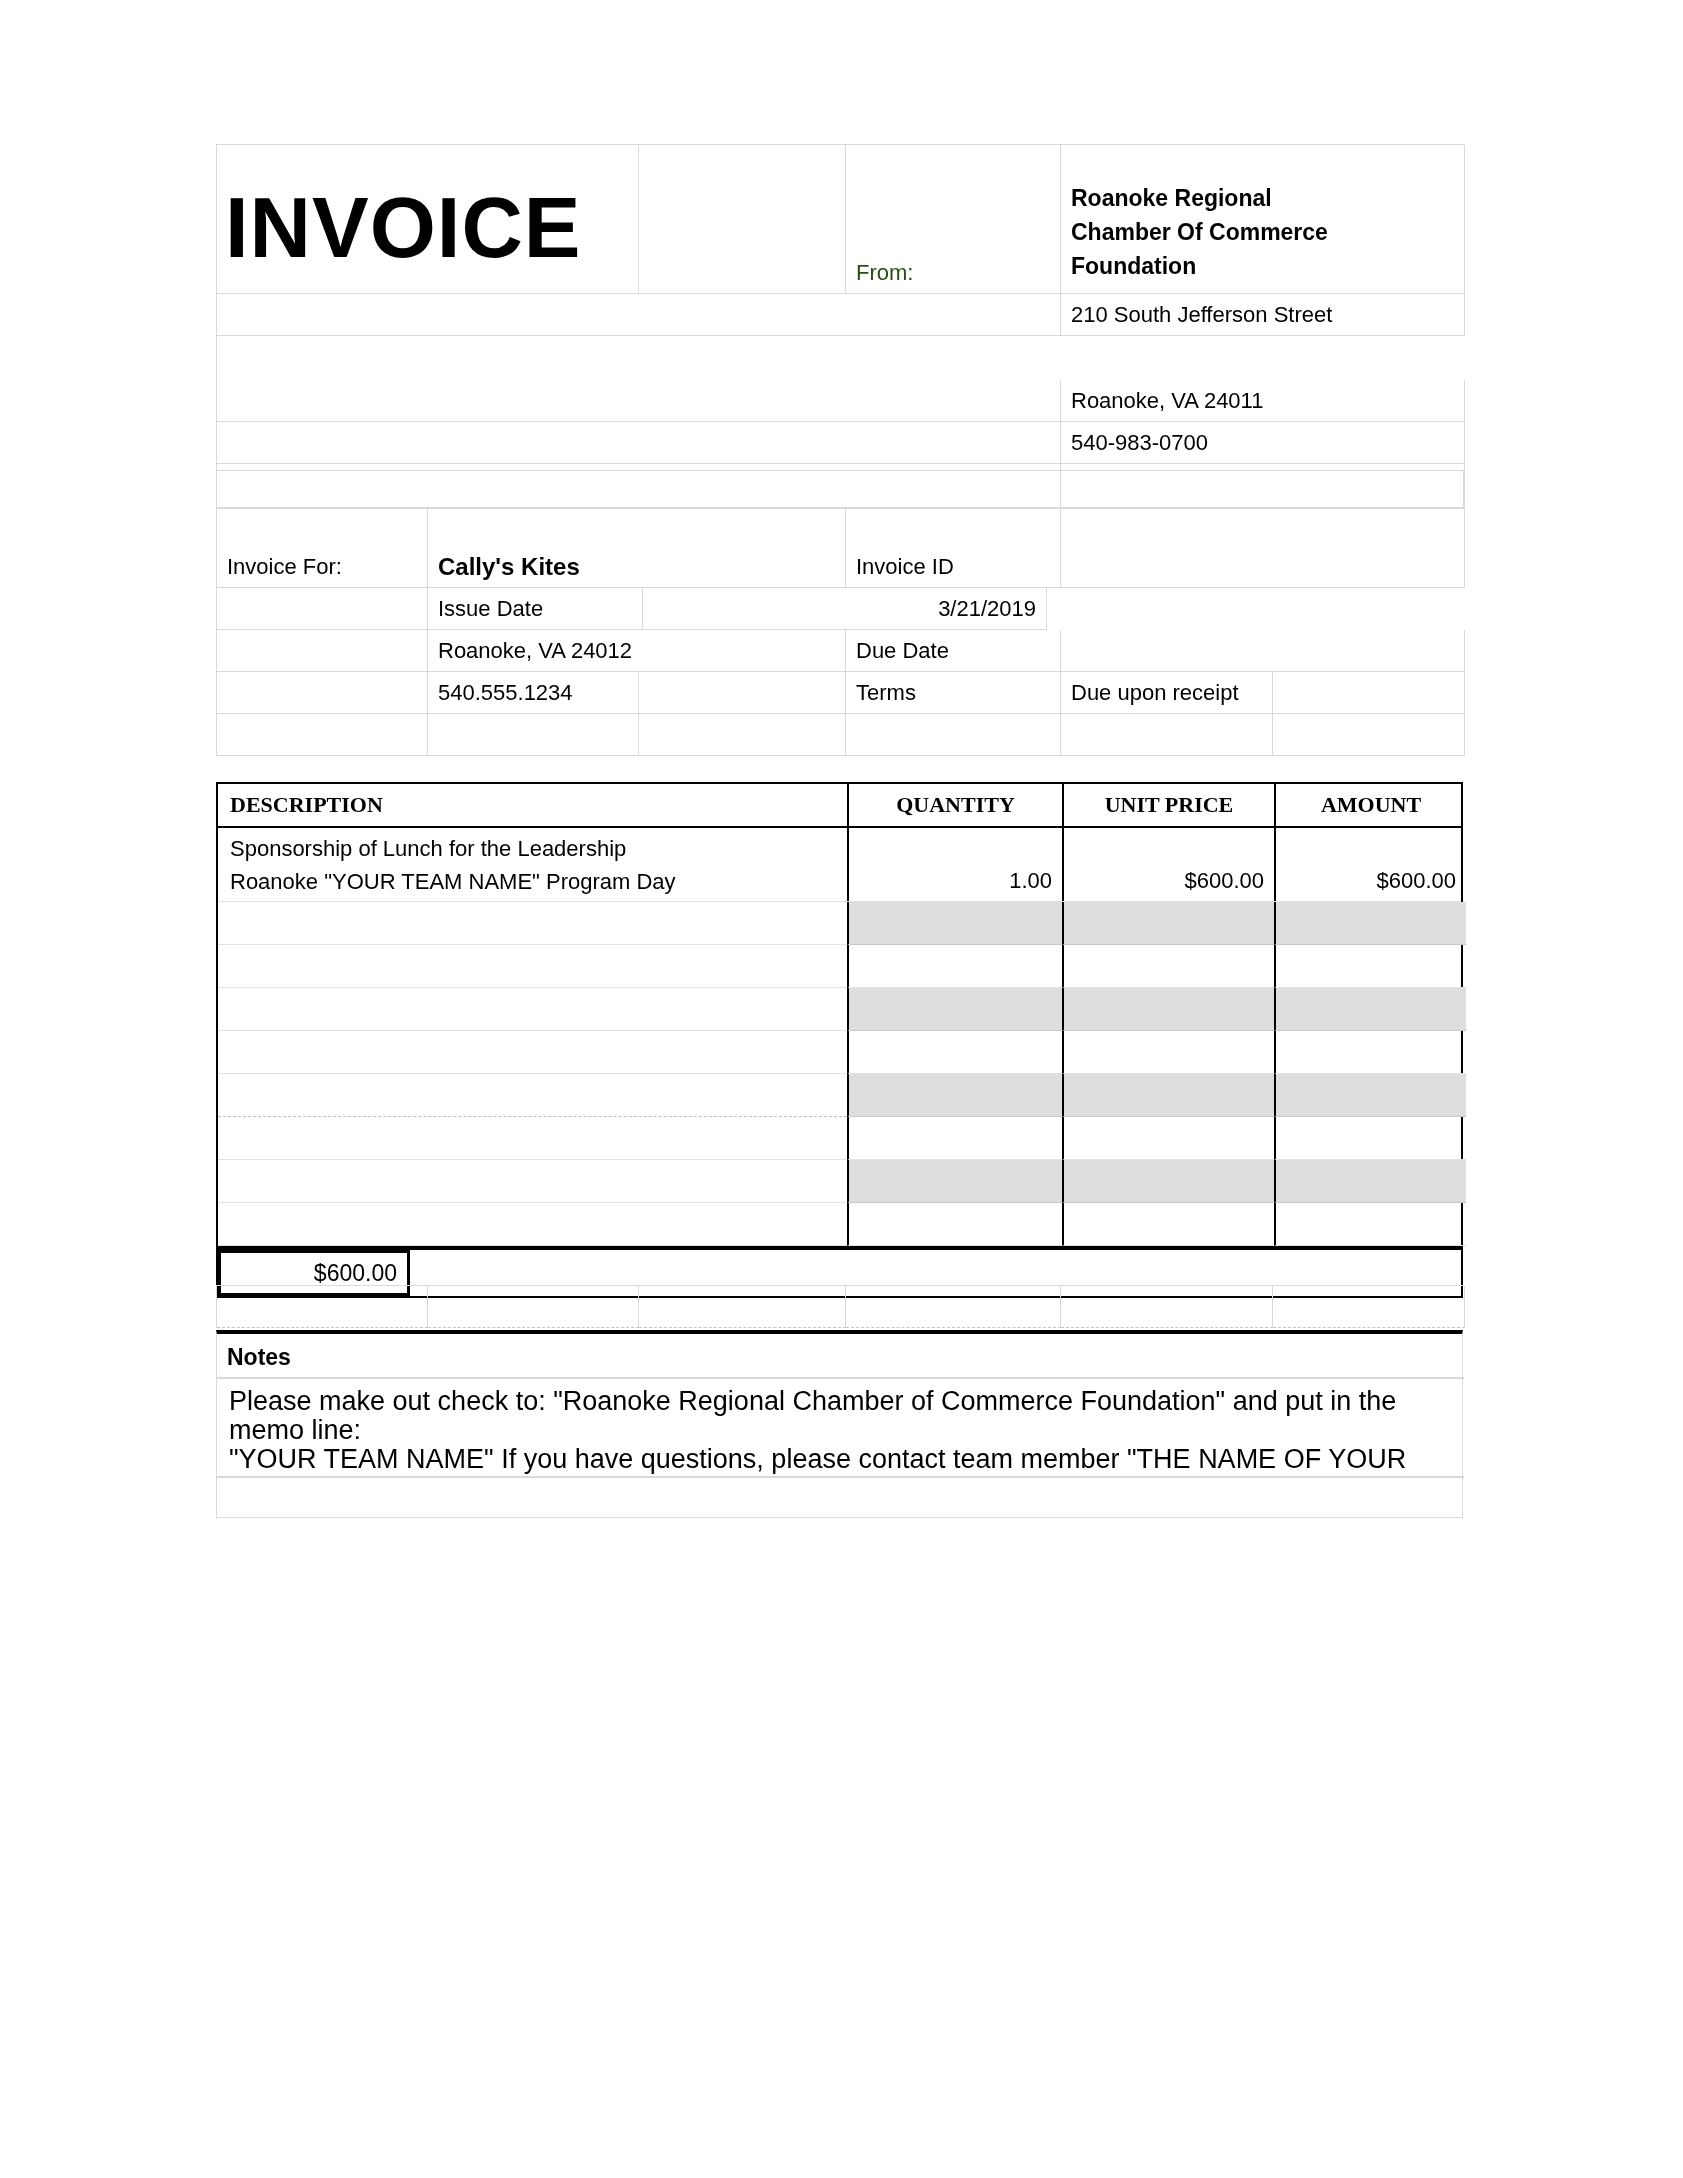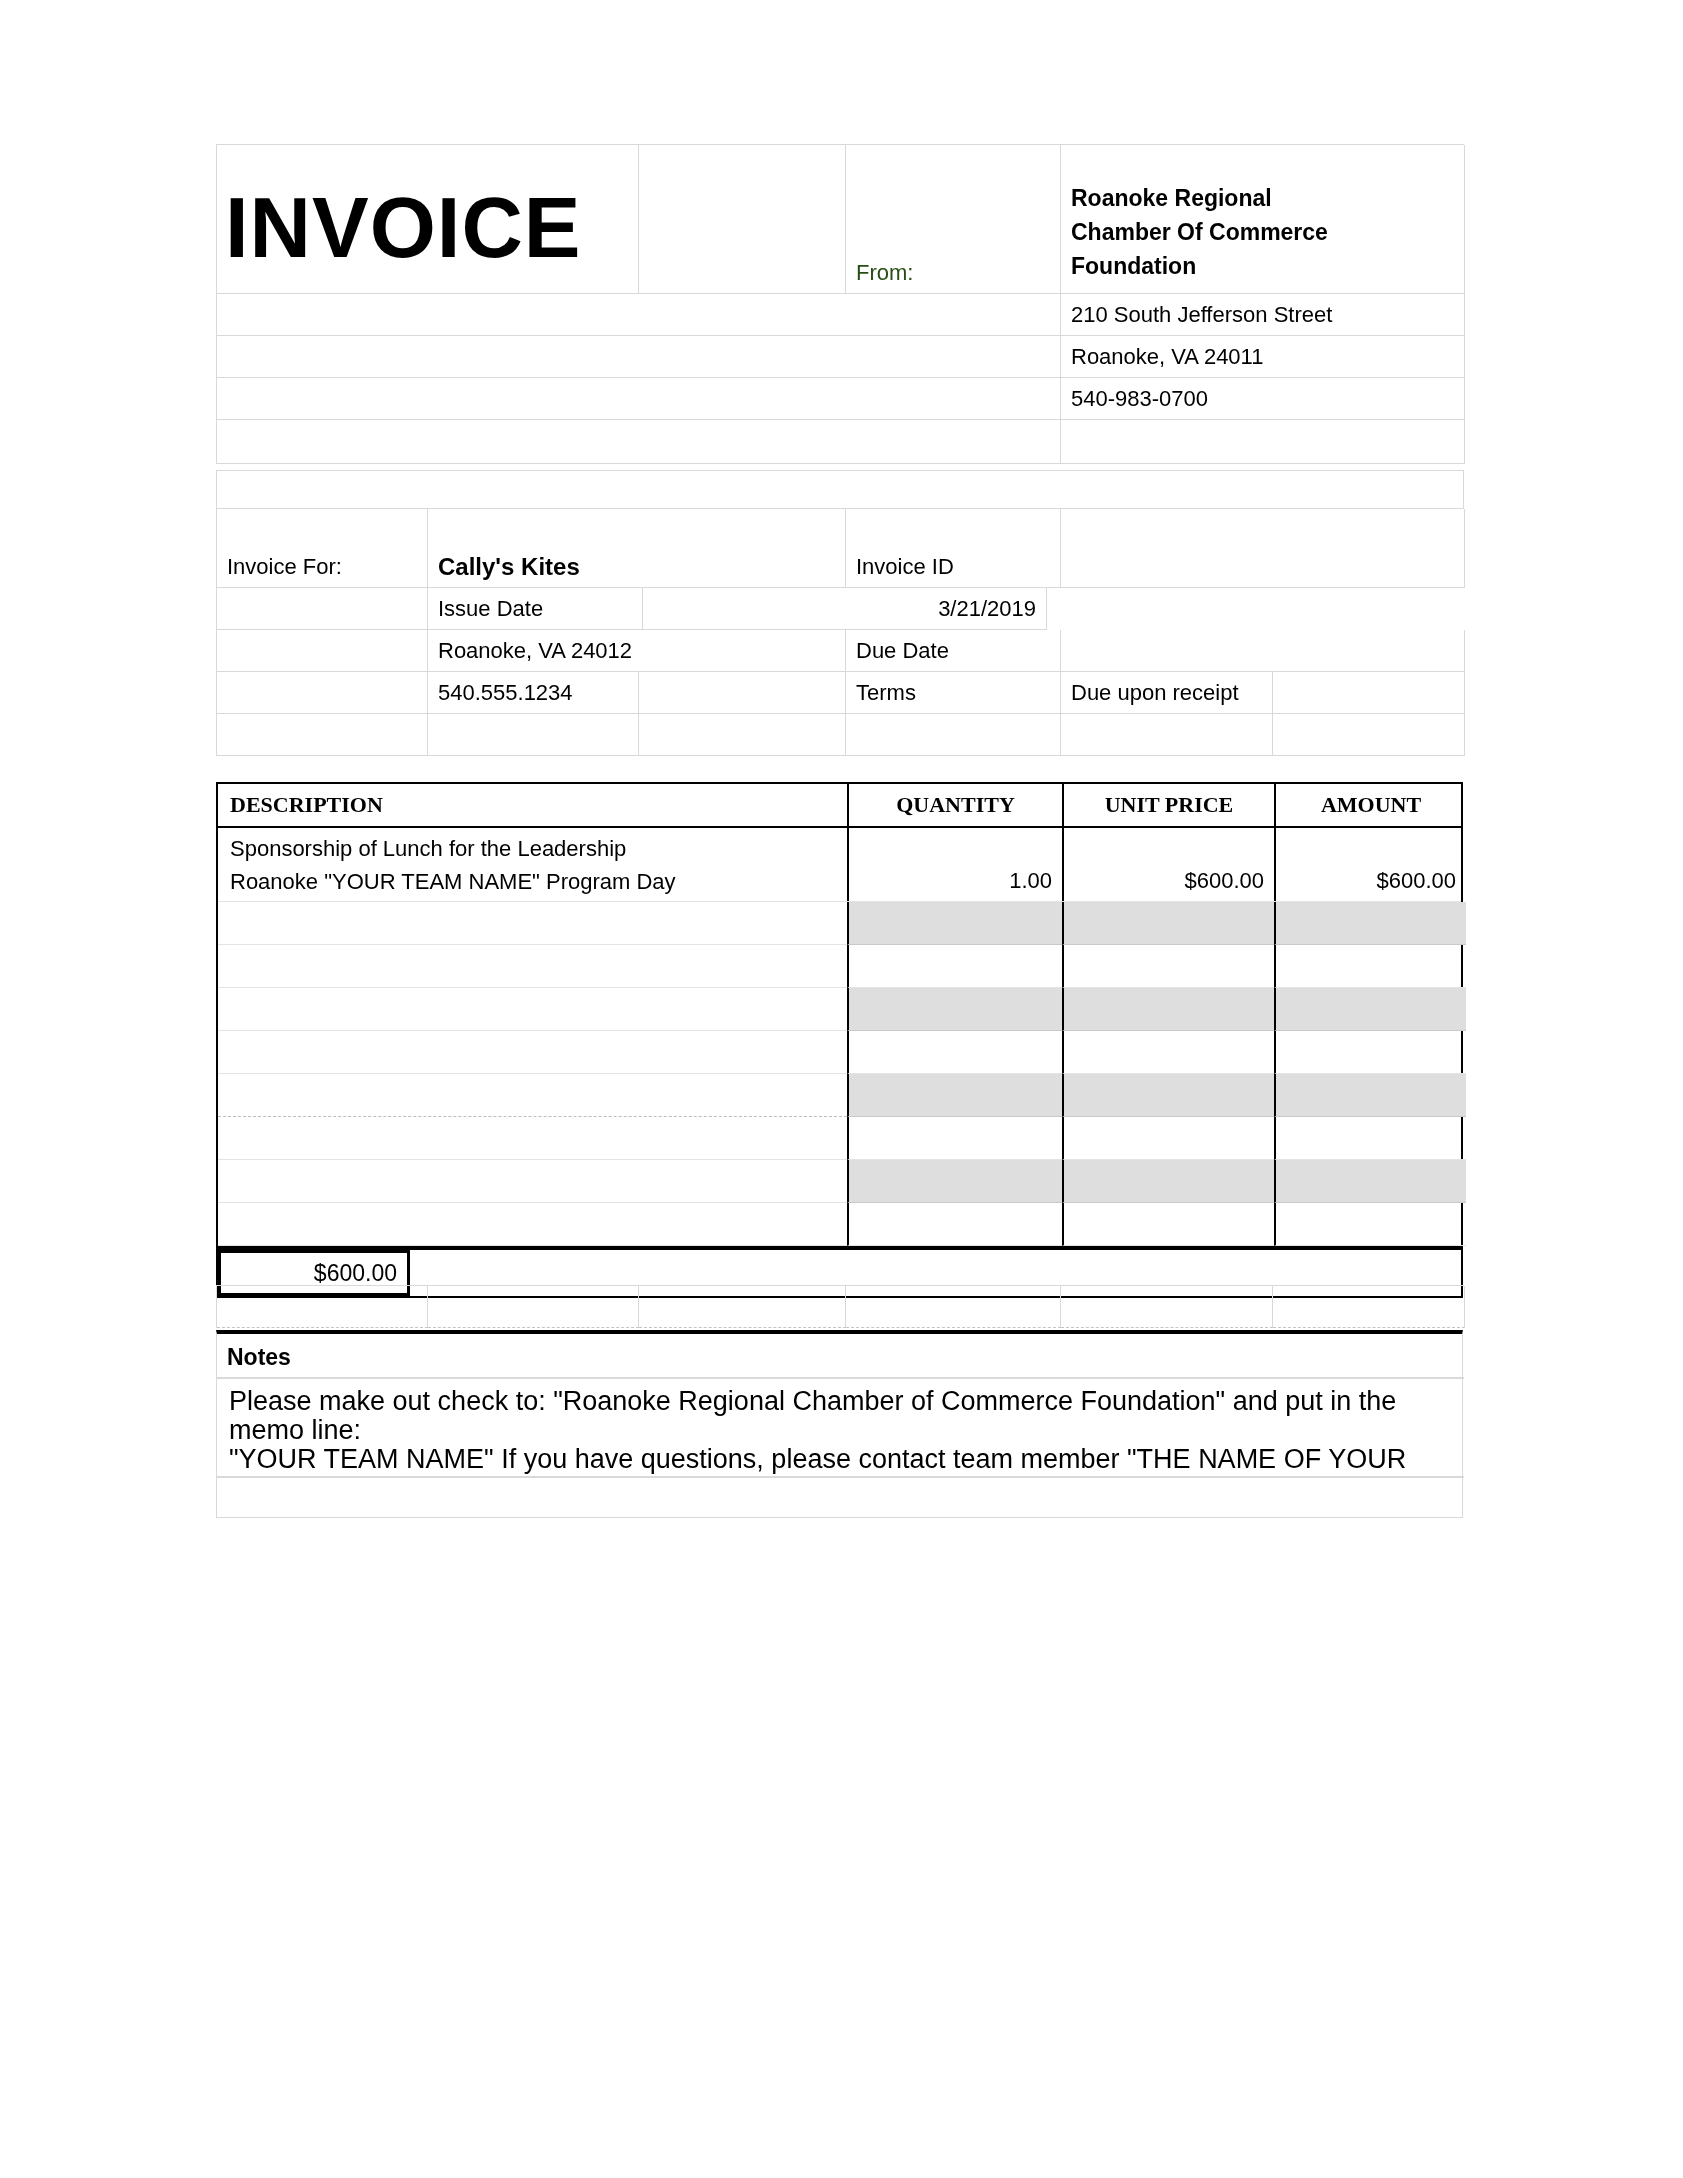--- a/index.html
+++ b/index.html
@@ -72,21 +72,21 @@
       <div class="c wC" style="height:149px;"></div>
       <div class="c wD from-label" style="height:149px;">From:</div>
       <div class="c wEF company pre" style="height:149px;">Roanoke Regional
 Chamber Of Commerce
 Foundation</div>
     </div>
     <div class="row" style="height:42px;">
       <div class="c wAD" style="height:42px;"></div>
       <div class="c wEF" style="height:42px;">210 South Jefferson Street</div>
     </div>
-    <div class="row" style="height:42px;">
+    <div class="row" style="height:42px;margin-top:44px;">
       <div class="c wAD" style="height:42px;"></div>
       <div class="c wEF" style="height:42px;">Roanoke, VA 24011</div>
     </div>
     <div class="row" style="height:42px;">
       <div class="c wAD" style="height:42px;"></div>
       <div class="c wEF" style="height:42px;">540-983-0700</div>
     </div>
     <div class="row" style="height:44px;">
       <div class="c wAD" style="height:44px;"></div>
       <div class="c wEF" style="height:44px;"></div>

